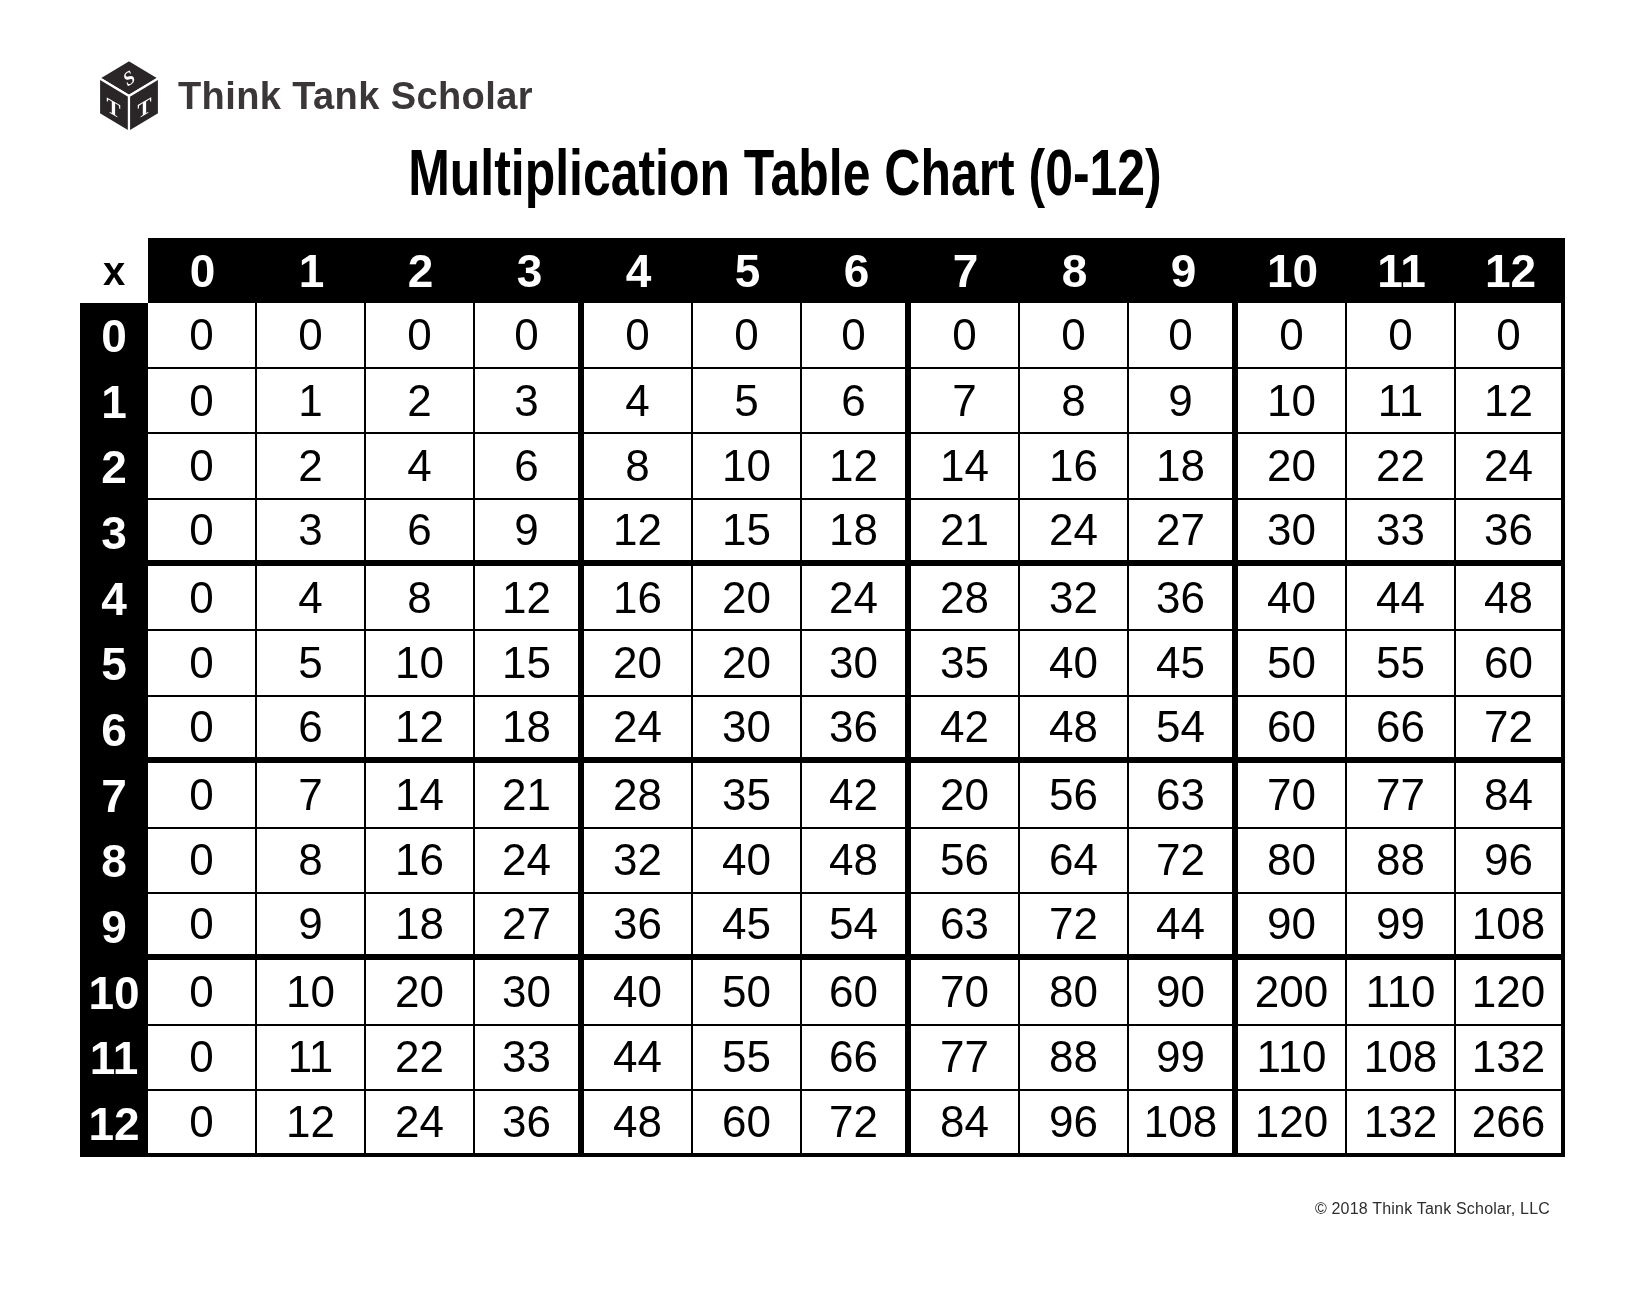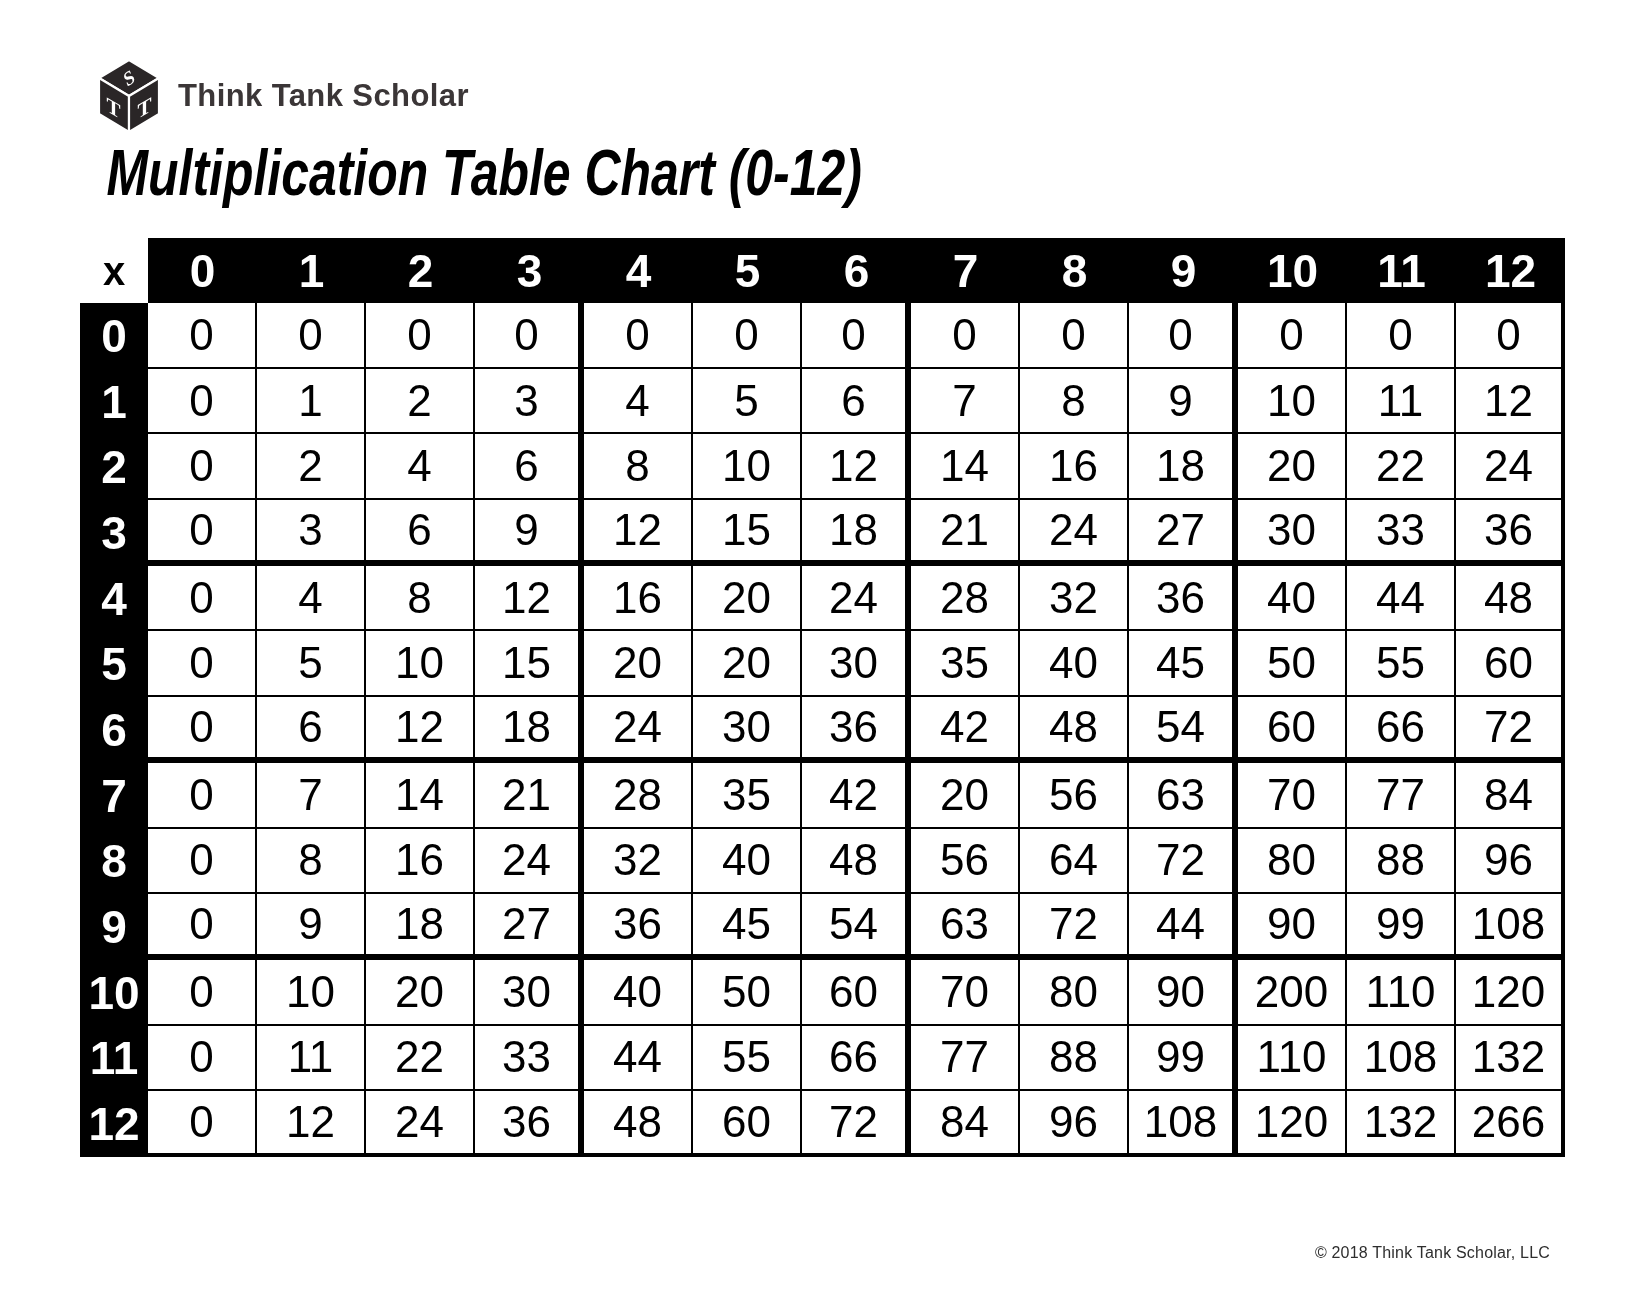--- a/index.html
+++ b/index.html
@@ -15,39 +15,39 @@
   
   .logo {
     position: absolute;
     left: 96px;
     top: 58px;
     display: flex;
     align-items: center;
     gap: 16px;
   }
   .brand {
-    font-size: 31px;
+    font-size: 38px;
     font-weight: 700;
     color: #3b3637;
     letter-spacing: 0.4px;
     white-space: nowrap;
   }
   .cube-letter {
     font-family: "Liberation Serif", serif;
     font-weight: 700;
     fill: #ffffff;
   }
 
   
   .title-wrap {
     position: absolute;
     top: 138px;
     left: 0;
     width: 1570px;
-    font-style: italic;
+    text-align: center;
   }
   .title {
     display: inline-block;
     font-size: 64px;
     font-weight: 700;
     color: #000000;
     white-space: nowrap;
     transform: scaleX(0.78);
     transform-origin: center;
     line-height: 1.1;
@@ -96,21 +96,20 @@
   .ob { border-bottom: 4px solid #000000; }
 
   
   .copyright {
     position: absolute;
     top: 1200px;
     right: 100px;
     font-size: 16px;
     color: #2e2e2e;
     letter-spacing: 0.2px;
-    margin-top: 44px;
   }
 </style>
 </head>
 <body>
 
 <div class="sheet">
 
   <div class="logo">
     <svg width="66" height="76" viewBox="0 0 64 76">
       <polygon points="32,2 62,20 32,38 2,20" fill="#2a2627" stroke="#ffffff" stroke-width="2.2" stroke-linejoin="round"></polygon>

